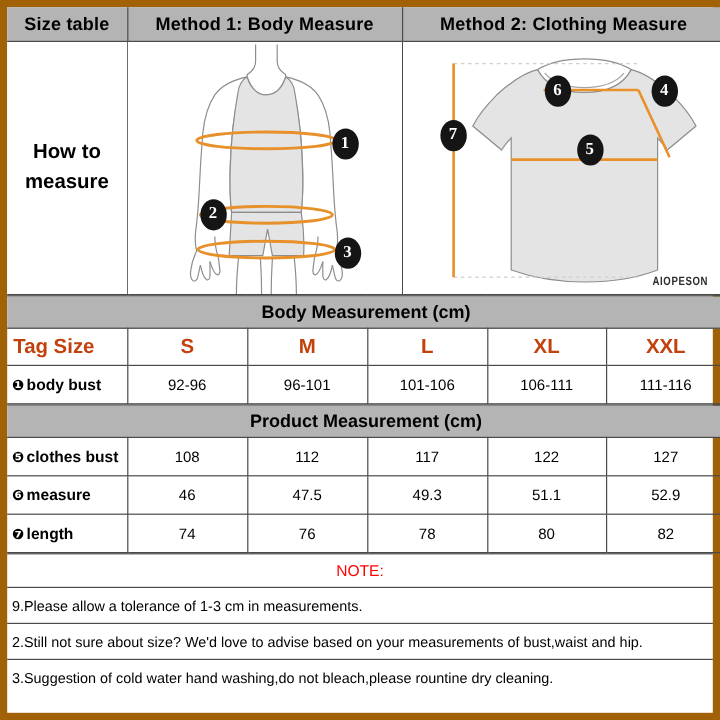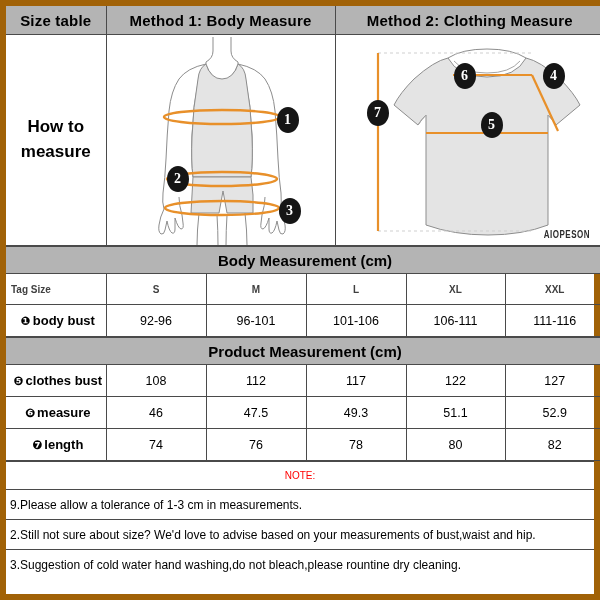--- a/index.html
+++ b/index.html
@@ -102,59 +102,59 @@
     text-align: center;
     font-weight: bold;
     font-size: 15px;
     border-left: none;
     border-right: none;
   }
 
   
   .sizehead td {
     height: 30px;
-    color: #404040;
-    font-weight: bold;
-    font-size: 10px;
+    color: #c2410c;
+    font-weight: bold;
+    font-size: 17px;
     text-align: center;
   }
   .sizehead td.rowlab {
     text-align: left;
     padding-left: 5px;
     border-left: none;
   }
   .sizehead td.last { border-right: none; }
 
   
   .drow td {
     height: 31px;
     text-align: center;
     font-size: 12.5px;
   }
   .drow td.rowlab {
-    text-align: center;
+    text-align: left;
     padding-left: 4px;
     font-weight: bold;
     font-size: 13px;
     border-left: none;
     white-space: nowrap;
   }
   .drow td.last { border-right: none; }
   .bullet {
     font-family: "DejaVu Sans", sans-serif;
     font-size: 12px;
     margin-right: 2px;
   }
 
   
   .note-title td {
     height: 27px;
     text-align: center;
     color: #ff0000;
-    font-size: 10px;
+    font-size: 13px;
     border-left: none;
     border-right: none;
   }
   .note-line td {
     height: 29px;
     text-align: left;
     padding-left: 4px;
     font-size: 12px;
     border-left: none;
     border-right: none;

